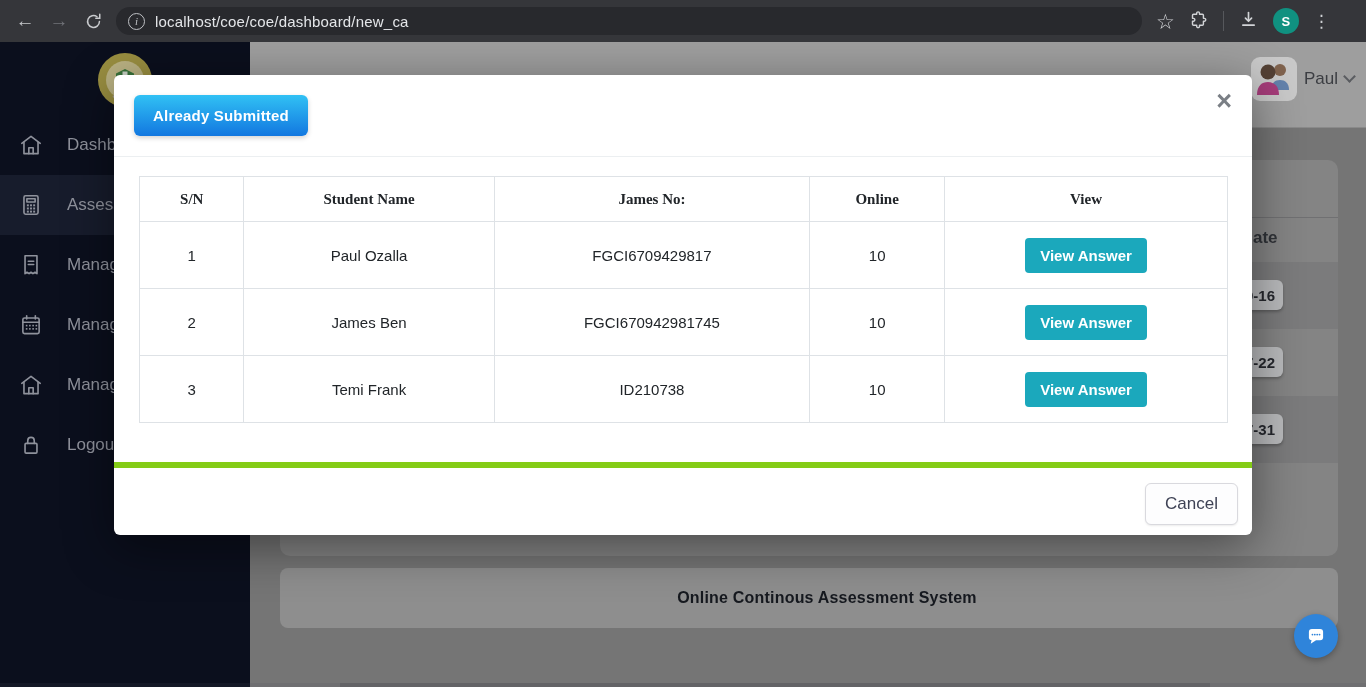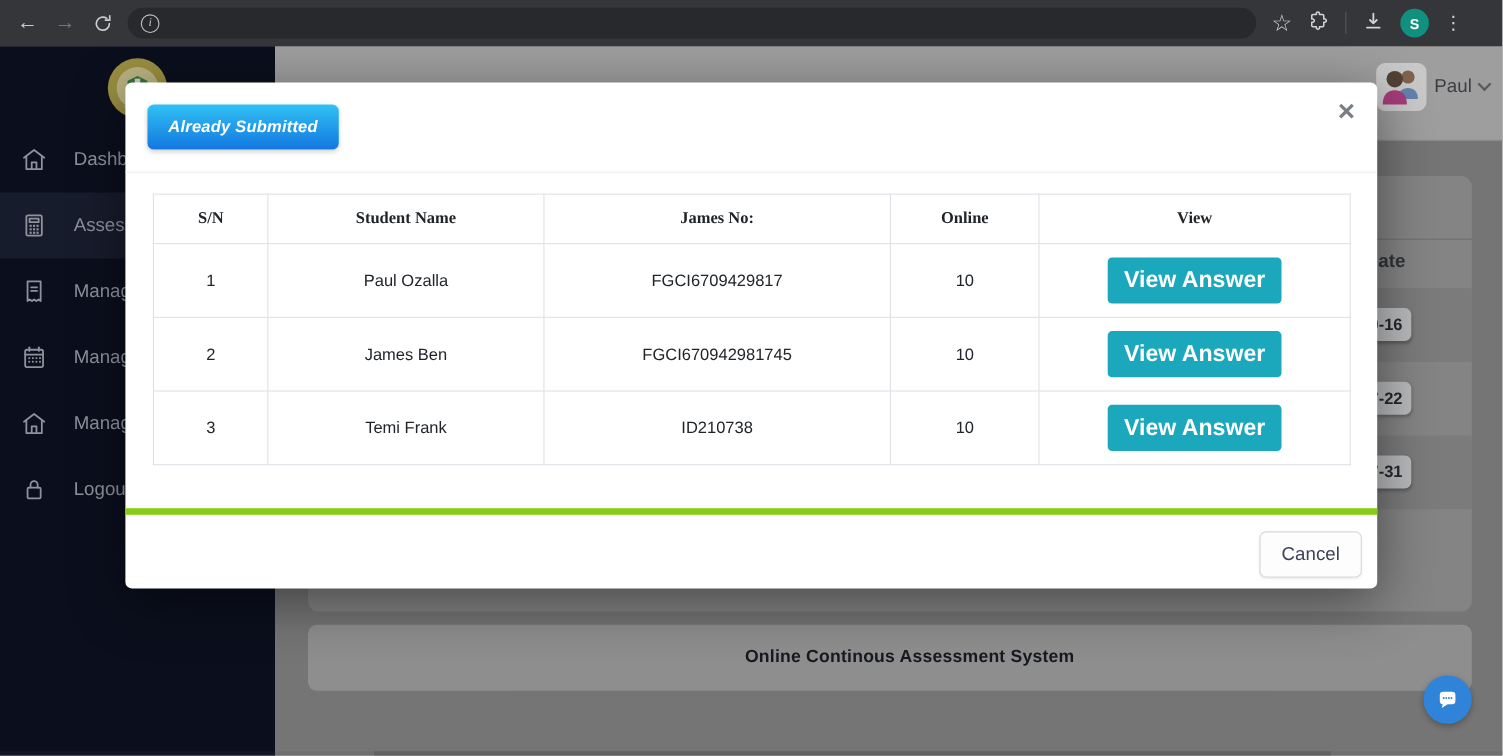--- a/index.html
+++ b/index.html
@@ -71,33 +71,33 @@
   .bottom-strip .bs-thumb { position:absolute; left:340px; width:870px; height:4px; background:#636366; }
 
   
   .modal { position:absolute; left:114px; top:33px; width:1138px; height:460px; background:#fff;
            border-radius:6px; box-shadow:0 12px 50px rgba(0,0,0,.45); z-index:40; }
   .modal-header { position:relative; height:82px; border-bottom:1px solid #eceff1; }
   .title-btn { position:absolute; left:20px; top:20px; height:41px; padding:0 19px; border:none;
                border-radius:6px; color:#fff; font-weight:bold; font-size:15px; letter-spacing:.2px;
                font-family:inherit; cursor:pointer;
                background:linear-gradient(180deg, var(--accent-blue-light,#31c1f4) 0%, var(--accent-blue,#1277e0) 100%);
-               box-shadow:0 2px 5px rgba(0,0,0,.18);font-style:italic; }
+               box-shadow:0 2px 5px rgba(0,0,0,.18); }
   .modal-close { position:absolute; right:20px; top:10px; font-size:27px; font-weight:600;
                  color:#7a7f85; cursor:pointer; line-height:1.2; }
   .modal-body { height:305px; padding:19px 24px 0 25px; }
   table.students { width:100%; border-collapse:collapse; table-layout:fixed; }
   .students th, .students td { border:1px solid #dee2e6; text-align:center; vertical-align:middle;
                                color:#212529; font-size:15px; }
   .students th { height:45px; font-weight:600;font-family:Liberation Serif, serif; }
   .students td { height:67px; }
   .students col.c1{width:9.6%} .students col.c2{width:23%} .students col.c3{width:29%}
   .students col.c4{width:12.4%} .students col.c5{width:26%}
   .view-btn { background:var(--teal-button,#1ba8bc); color:#fff; border:none; border-radius:4px;
-              padding:9px 15px; font-size:21px; font-weight:bold; font-family:inherit; cursor:pointer; }
+              padding:9px 15px; font-size:15px; font-weight:bold; font-family:inherit; cursor:pointer; }
   .modal-footer { position:relative; height:73px; border-top:6px solid #84cc16; }
   .cancel-btn { position:absolute; right:14px; top:15px; height:42px; padding:0 19px; background:#fdfdfe;
                 border:1px solid #d9d9de; border-radius:6px; color:#3e4255; font-size:17px;
                 font-family:inherit; cursor:pointer; box-shadow:0 1px 2px rgba(0,0,0,.08); }
 
   
   .chat-fab { position:absolute; left:1294px; top:572px; width:44px; height:44px; border-radius:50%;
               background:var(--chat-blue,#2f84da); z-index:45; cursor:pointer;
               display:flex; align-items:center; justify-content:center; box-shadow:0 2px 6px rgba(0,0,0,.3); }
 </style>
@@ -110,20 +110,21 @@
     <span class="nav-btn" style="margin-left:8px">←</span>
     <span class="nav-btn disabled">→</span>
     <span class="reload-btn">
       <svg width="19" height="19" viewBox="0 0 24 24" fill="none" stroke="#c9cbce" stroke-width="1.9" stroke-linecap="round">
         <path d="M19.5 12a7.5 7.5 0 1 1-3.0-6.0"></path>
         <path d="M19.9 3.0v5.0h-5.0"></path>
       </svg>
     </span>
     <div class="omnibox">
       <span class="info-badge">i</span>
+      <span class="url">localhost/coe/coe/dashboard/new_ca</span>
     </div>
     <div class="chrome-right">
       <span class="glyph-icon" style="font-size:21px">☆</span>
       <span class="glyph-icon">
         <svg width="20" height="20" viewBox="0 0 24 24" fill="none" stroke="#d2d4d7" stroke-width="1.7" stroke-linejoin="round">
           <path d="M9.2 5V3.9a1.7 1.7 0 0 1 3.4 0V5H16a1.3 1.3 0 0 1 1.3 1.3V10h1.1a1.7 1.7 0 1 1 0 3.4h-1.1V17a1.3 1.3 0 0 1-1.3 1.3h-3.4v1.1a1.7 1.7 0 1 1-3.4 0v-1.1H5.5A1.3 1.3 0 0 1 4.2 17v-3.6h1.1a1.7 1.7 0 1 0 0-3.4H4.2V6.3A1.3 1.3 0 0 1 5.5 5h3.7z"></path>
         </svg>
       </span>
       <span class="chrome-divider"></span>
       <span class="glyph-icon">

